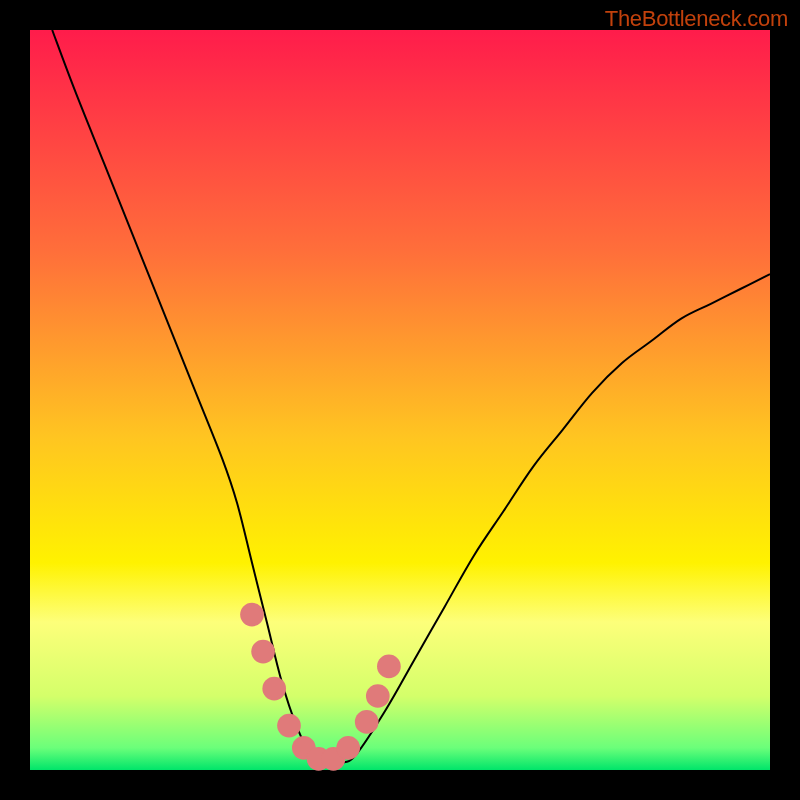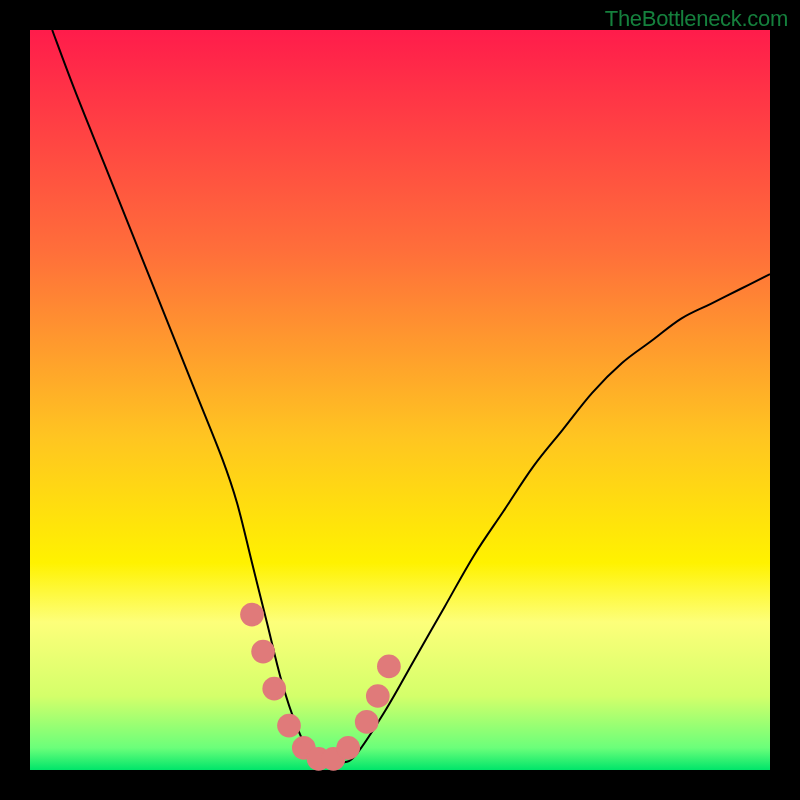--- a/index.html
+++ b/index.html
@@ -16,21 +16,21 @@
     position: absolute;
     left: 30px;
     top: 30px;
     width: 740px;
     height: 740px;
   }
   .watermark {
     position: absolute;
     top: 6px;
     right: 12px;
-    color: #15803d;
+    color: #c2410c;
     font-size: 22px;
     font-family: Arial, sans-serif;
     letter-spacing: -0.3px;
   }
   .plot-bg {
     position: absolute;
     left: 0;
     top: 0;
     width: 100%;
     height: 100%;

